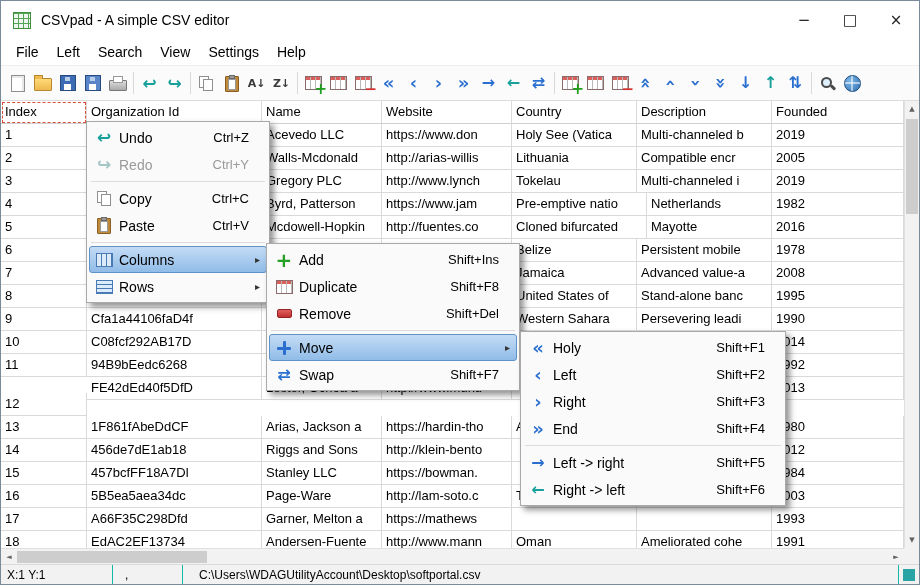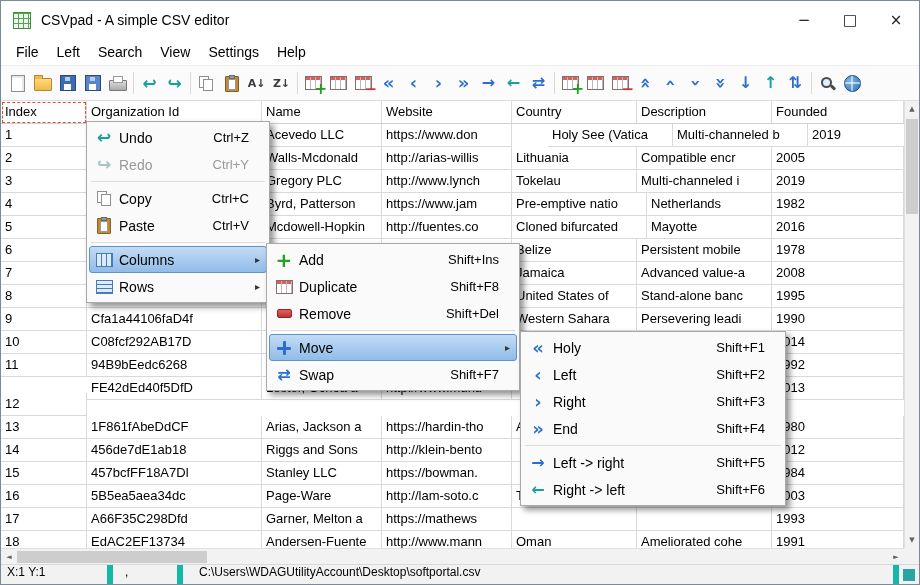--- a/index.html
+++ b/index.html
@@ -85,21 +85,21 @@
   .mitem.hl{background:linear-gradient(180deg,#c4dcf5,#90bce8);border-color:#5f92c6;}
   .msep{height:1px;background:#dcdcdc;margin:3px 2px;}
   .micon{width:24px;min-width:24px;display:flex;align-items:center;justify-content:center;}
   .mlabel{font-size:14px;padding-left:3px;color:#000;}
   .mshort{margin-left:auto;font-size:13px;color:#000;padding-right:2px;}
   .marrow{width:13px;text-align:center;font-size:10px;color:#333;font-family:"DejaVu Sans",sans-serif;}
   .mitem.disabled .mlabel,.mitem.disabled .mshort{color:#9a9a9a;}
 
   
   .statusbar{position:absolute;left:0;top:563px;width:918px;height:20px;background:#f2f2f2;border-top:1px solid #d9d9d9;display:flex;align-items:center;font-size:12px;box-sizing:border-box;}
-  .sb-panel{height:100%;display:flex;border-right:6px solid #14b8a6;box-sizing:border-box;}
+  .sb-panel{height:100%;display:flex;align-items:center;border-right:1px solid #14b8a6;box-sizing:border-box;}
   .sb1{width:112px;padding-left:6px;}
   .sb2{width:70px;padding-left:12px;}
   .sb3{flex:1;padding-left:16px;}
   .sb-grip{width:12px;height:12px;background:#29a3a3;margin:0 4px;}
 </style>
 </head>
 <body>
 
 <div class="window">
 
@@ -239,21 +239,21 @@
         <div class="tcell" style="width: 130px;">Website</div>
         <div class="tcell" style="width: 125px;">Country</div>
         <div class="tcell" style="width: 135px;">Description</div>
         <div class="tcell" style="width: 132px;">Founded</div>
       </div>
       <div class="trow">
         <div class="tcell" style="width: 86px;">1</div>
         <div class="tcell" style="width: 175px;"></div>
         <div class="tcell" style="width: 120px;">Acevedo LLC</div>
         <div class="tcell" style="width: 130px;">https://www.don</div>
-        <div class="tcell" style="width: 125px; margin-left: 36px;">Holy See (Vatica</div>
+        <div class="tcell" style="width: 125px;">Holy See (Vatica</div>
         <div class="tcell" style="width: 135px;">Multi-channeled b</div>
         <div class="tcell" style="width: 132px;">2019</div>
       </div>
       <div class="trow">
         <div class="tcell" style="width: 86px;">2</div>
         <div class="tcell" style="width: 175px;"></div>
         <div class="tcell" style="width: 120px;">Walls-Mcdonald</div>
         <div class="tcell" style="width: 130px;">http://arias-willis</div>
         <div class="tcell" style="width: 125px;">Lithuania</div>
         <div class="tcell" style="width: 135px;">Compatible encr</div>

